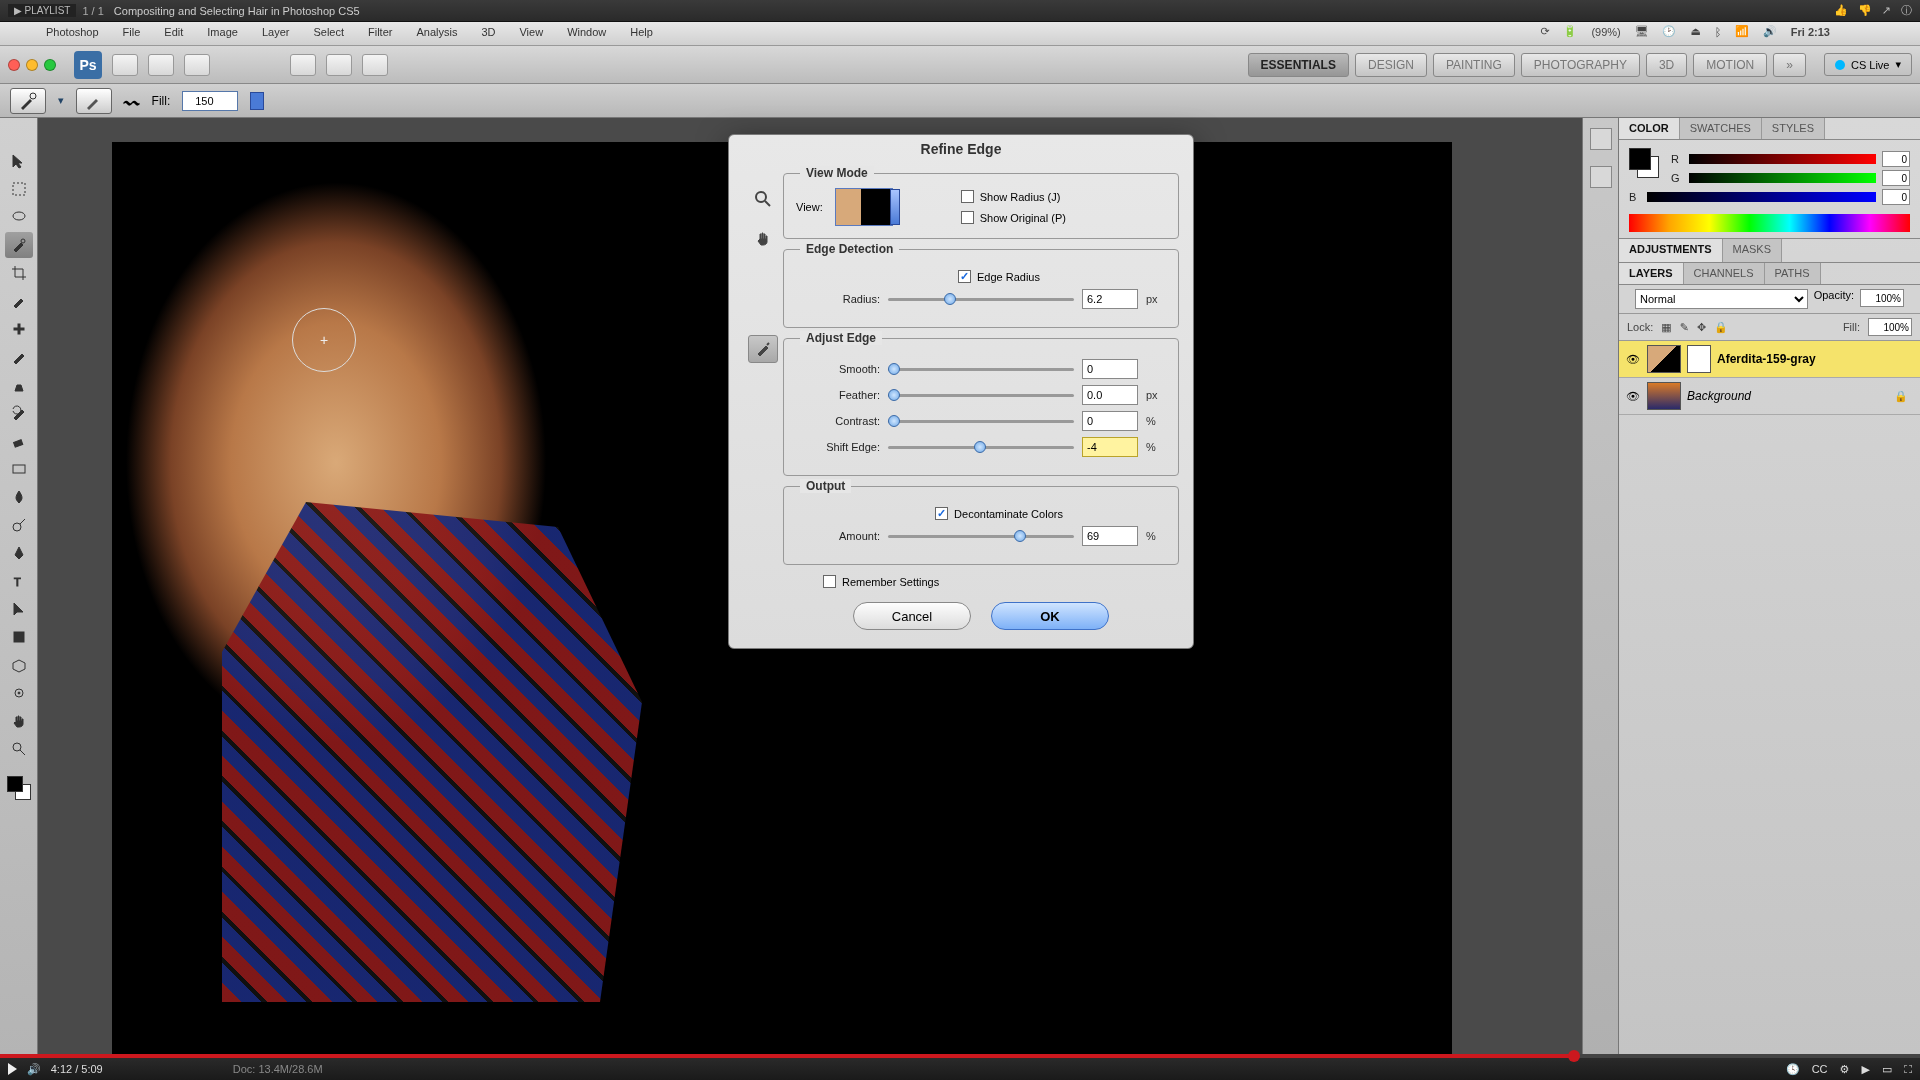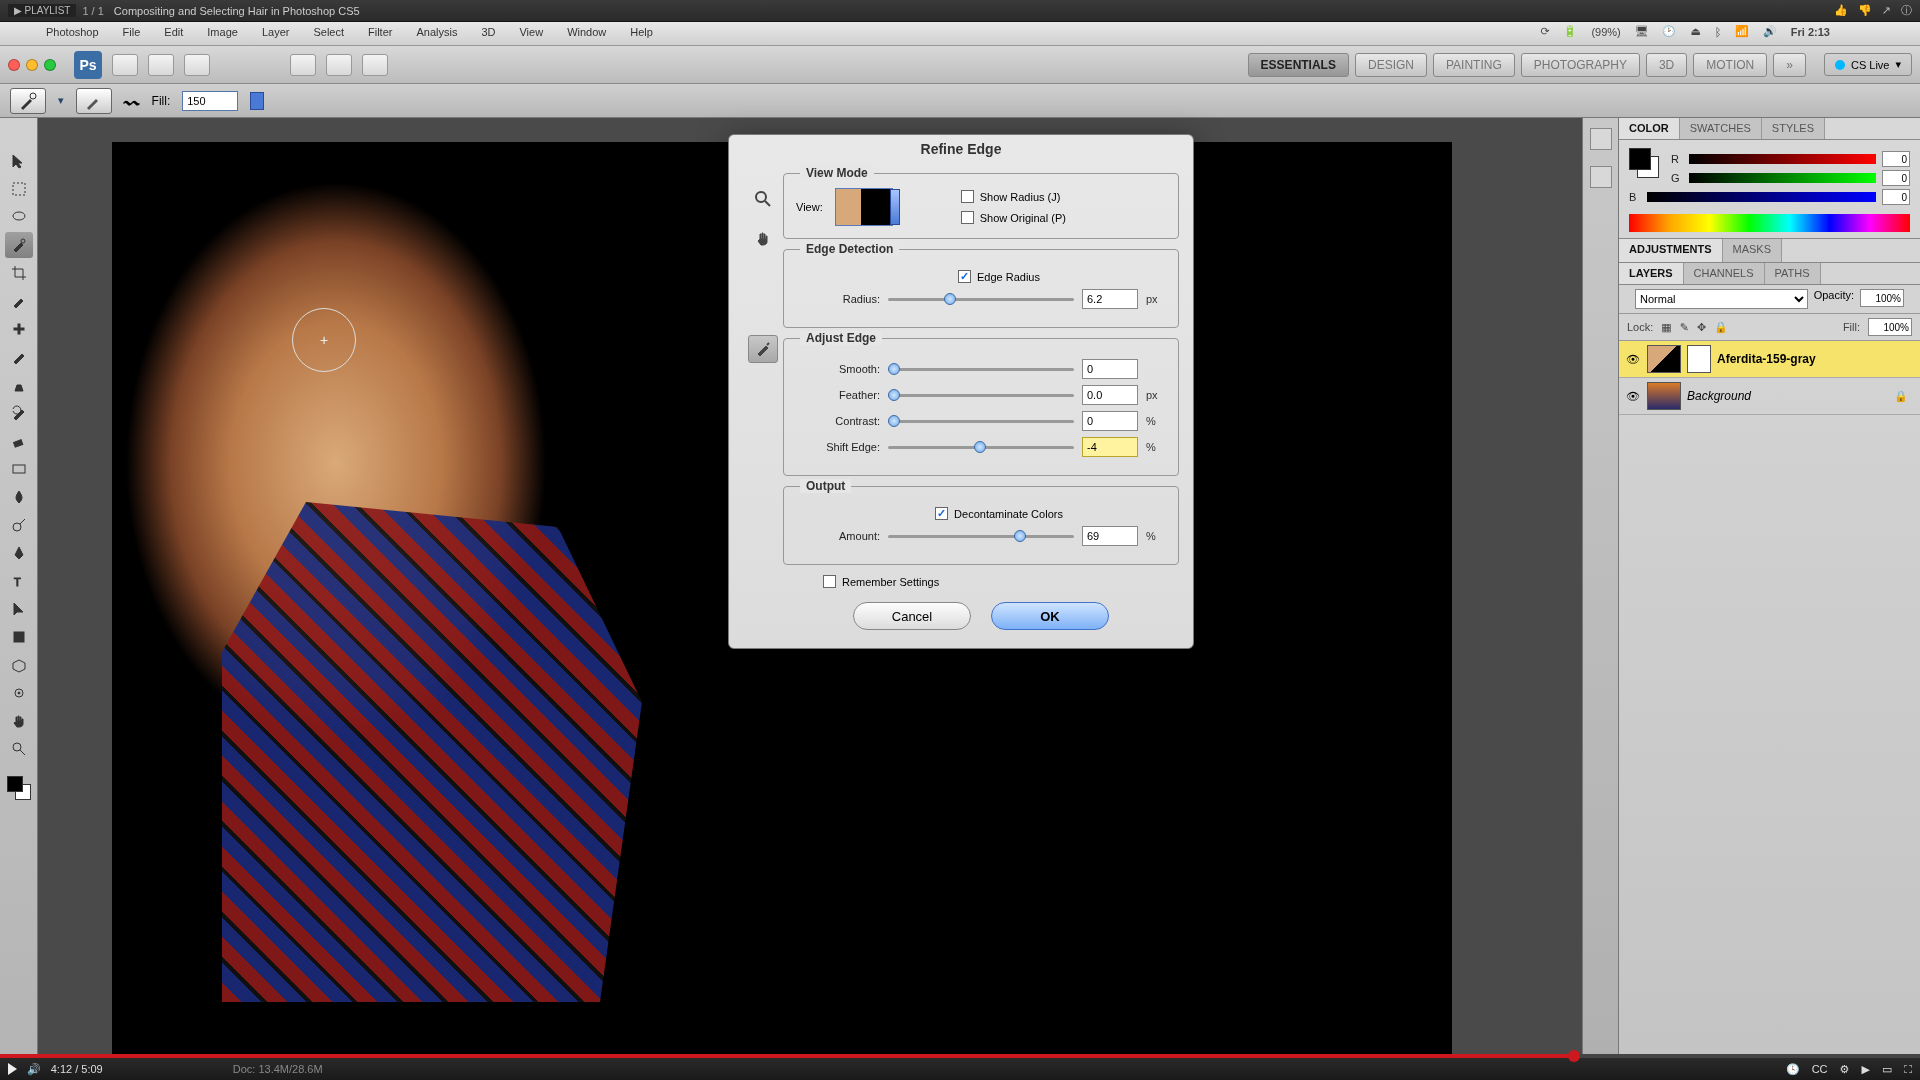--- a/index.html
+++ b/index.html
@@ -31,21 +31,21 @@
 .ws-tab { padding:4px 12px; background:linear-gradient(#e8e8e8,#c4c4c4); border:1px solid #888; border-radius:3px; color:#777; font-size:12px;}
 .ws-tab.active { background:linear-gradient(#bababa,#969696); color:#222; font-weight:bold;}
 .cslive { display:flex; align-items:center; gap:6px; padding:4px 10px; border:1px solid #888; border-radius:3px; margin-left:12px;}
 .cslive .dot { width:10px; height:10px; background:#00b8ff; border-radius:50%;}
 
 
 .optbar { height:34px; background:linear-gradient(#d0d0d0,#b8b8b8); display:flex; align-items:center; padding:0 10px; gap:12px; border-bottom:1px solid #777;}
 .toolswatch { width:36px; height:26px; border:1px solid #666; background:linear-gradient(#fff,#ccc); border-radius:3px; display:flex; align-items:center; justify-content:center;}
 .toolswatch svg { width:20px; height:20px;}
 .sizelabel { font-size:12px;}
-.sizeinput { width:56px; height:20px; border:1px solid #5577aa; background:#fff; padding:0 4px;}
+.sizeinput { width:56px; height:20px; border:1px solid #5577aa; background:#fff; padding:0 12px;}
 
 
 .main { position:absolute; top:118px; left:0; right:0; bottom:22px; display:flex; background:#8a8a8a;}
 .toolbar { width:38px; background:linear-gradient(#d0d0d0,#b4b4b4); border-right:1px solid #777; display:flex; flex-direction:column; padding-top:30px; gap:2px; align-items:center;}
 .tool { width:28px; height:26px; display:flex; align-items:center; justify-content:center; color:#333; border-radius:3px;}
 .tool.sel { background:linear-gradient(#a0a0a0,#808080);}
 .tool svg{ width:16px; height:16px; fill:#333; stroke:#333;}
 .fgbg { width:24px; height:24px; position:relative; margin-top:4px;}
 .fgbg .bg { position:absolute; right:0; bottom:0; width:16px; height:16px; background:#fff; border:1px solid #333;}
 .fgbg .fg { position:absolute; left:0; top:0; width:16px; height:16px; background:#000; border:1px solid #333;}

